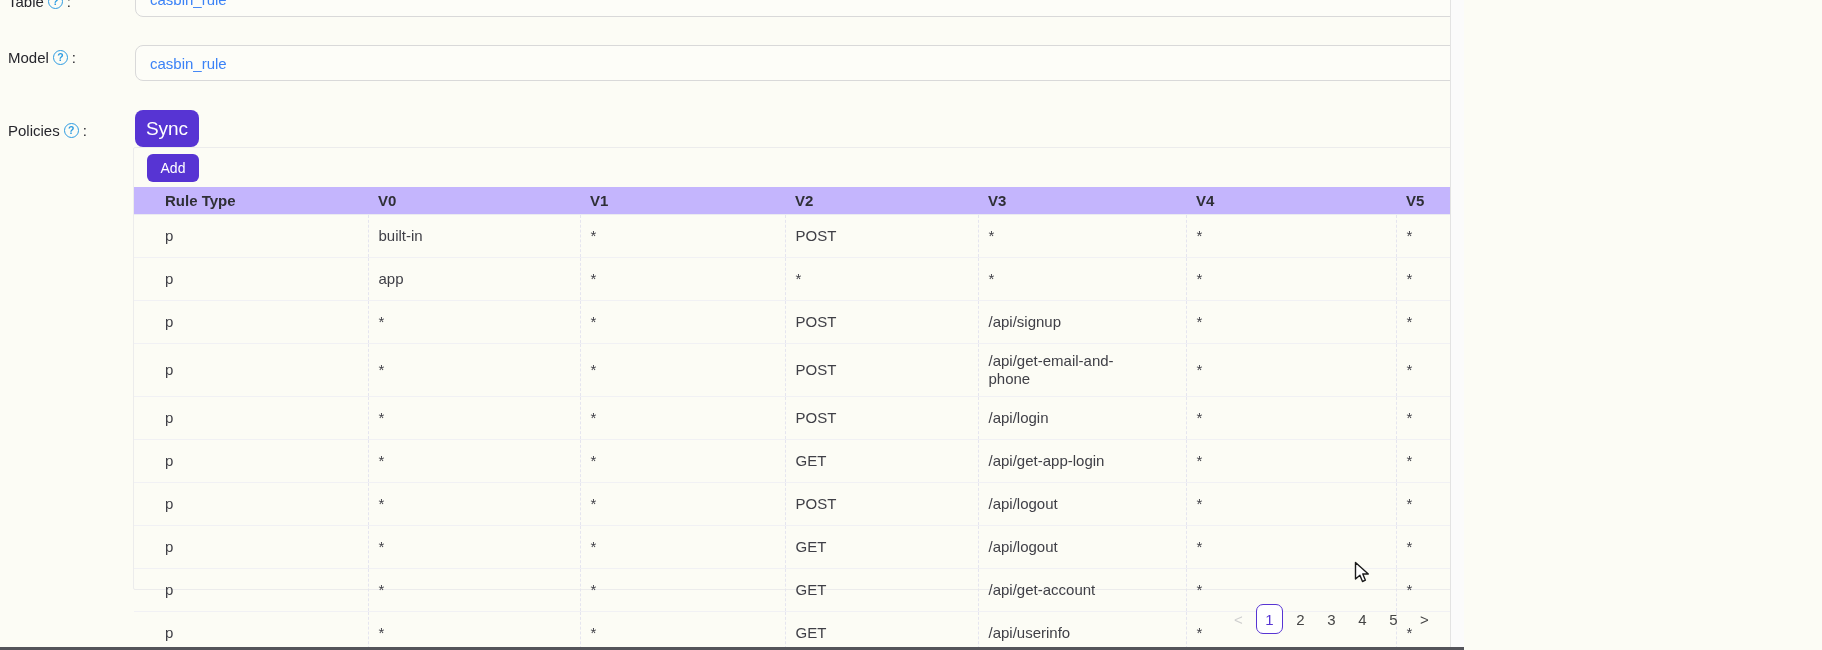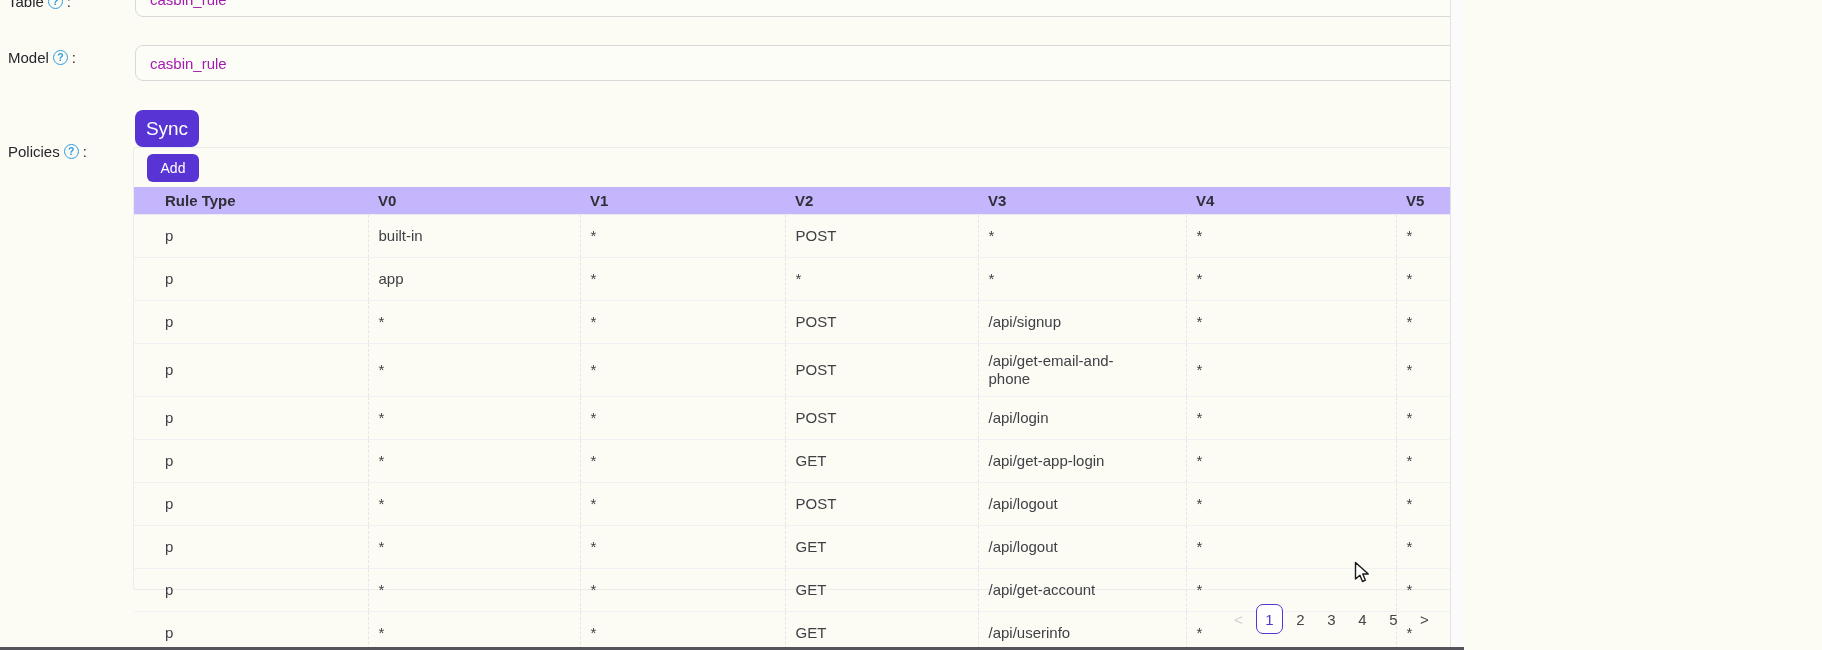--- a/index.html
+++ b/index.html
@@ -12,21 +12,21 @@
   .field-label { position:absolute; left:8px; font-size:15px; color:#26262c;
     display:flex; align-items:center; gap:4px; height:22px; }
   .help-icon { width:15px; height:15px; border:1.4px solid var(--help); border-radius:50%;
     color:var(--help); font-size:10.5px; font-weight:bold; display:inline-flex;
     align-items:center; justify-content:center; line-height:1; }
   .colon { color:#26262c; }
 
   
   .text-input, .select-box { position:absolute; left:135px; width:1662px; height:36px;
     border:1px solid #d9d9d9; border-radius:8px; background:#fdfdf8;
-    font-size:15px; color:#a21caf; display:flex; align-items:center; padding:0 14px; }
+    font-size:15px; color:#3b82f6; display:flex; align-items:center; padding:0 14px; }
   .select-box .chev { position:absolute; right:13px; top:12px; }
 
   
   .btn { position:absolute; background:var(--accent); color:#fff; border:none;
     display:flex; align-items:center; justify-content:center; cursor:pointer;
     font-family:inherit; }
   #sync-btn { left:135px; top:110px; width:64px; height:37px; border-radius:8px; font-size:19px; }
   #add-btn { left:147px; top:154px; width:52px; height:28px; border-radius:6px; font-size:14px; }
 
   
@@ -86,21 +86,21 @@
   </div>
   <div class="select-box" style="top:45px;">
     <span>casbin_rule</span>
     <span class="chev">
       <svg width="12" height="12" viewBox="0 0 12 12">
           <path d="M2 4 L6 8.2 L10 4" fill="none" stroke="#c9c9c9" stroke-width="1.3"></path>
         </svg>
     </span>
   </div>
 
-  <div class="field-label" style="top:119px;margin-top:21px;">
+  <div class="field-label" style="top:119px;">
     <span>Policies</span>
     <span class="help-icon">?</span>
     <span class="colon">:</span>
   </div>
 
   <button id="sync-btn" class="btn">Sync</button>
 
   <div id="policies-box">
     <button id="add-btn" class="btn" style="left:13px; top:6px;">Add</button>
 

